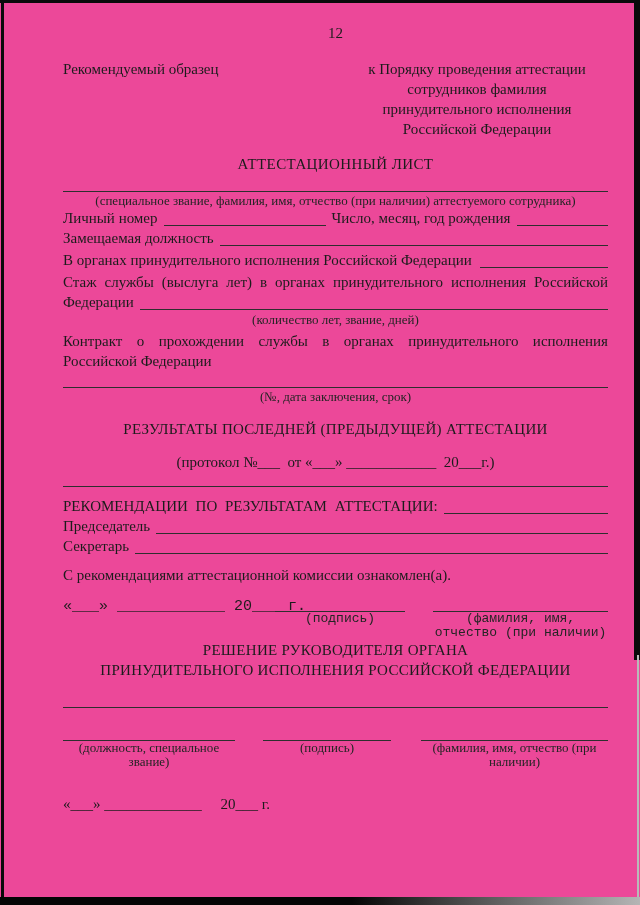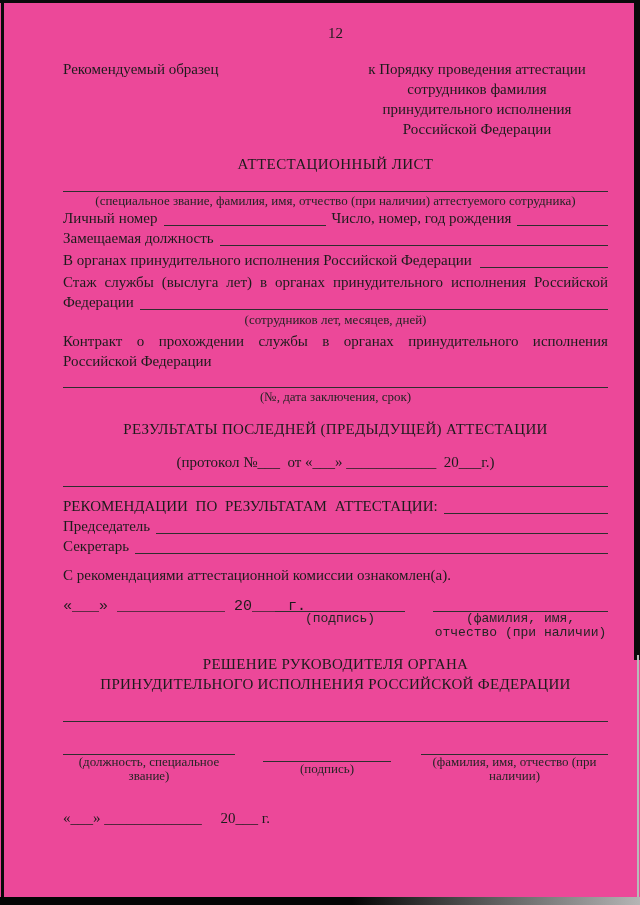--- a/index.html
+++ b/index.html
@@ -53,40 +53,40 @@
     </div>
 
     <div class="fs center" style="margin-top:15px;letter-spacing:0.4px;">АТТЕСТАЦИОННЫЙ ЛИСТ</div>
 
     <div class="rule" style="margin-top:17px;"></div>
     <div class="cap" style="margin-top:2px;">(специальное звание, фамилия, имя, отчество (при наличии) аттестуемого сотрудника)</div>
 
     <div class="row fs" style="text-align:center;">
       <span>Личный номер</span>
       <span class="fillw" style="width:162px;margin:0 6px 2px 6px;"></span>
-      <span>Число, номер, год рождения</span>
+      <span>Число, месяц, год рождения</span>
       <span class="fill" style="margin:0 0 2px 6px;"></span>
     </div>
 
     <div class="row fs" style="margin-top:0;">
       <span>Замещаемая должность</span>
       <span class="fill" style="margin:0 0 2px 6px;"></span>
     </div>
 
     <div class="row fs" style="margin-top:2px;">
       <span>В органах принудительного исполнения Российской Федерации</span>
       <span class="fill" style="margin:0 0 2px 8px;"></span>
     </div>
 
     <div class="fs just" style="margin-top:2px;">Стаж службы (выслуга лет) в органах принудительного исполнения Российской</div>
     <div class="row fs">
       <span>Федерации</span>
       <span class="fill" style="margin:0 0 2px 6px;"></span>
     </div>
-    <div class="cap" style="margin-top:1px;">(сотрудников лет, месяцев, дней)</div>
+    <div class="cap" style="margin-top:1px;">(количество лет, звание, дней)</div>
 
     <div class="fs just" style="margin-top:4px;">Контракт о прохождении службы в органах принудительного исполнения</div>
     <div class="fs">Российской Федерации</div>
 
     <div class="rule" style="margin-top:16px;"></div>
     <div class="cap" style="margin-top:2px;">(№, дата заключения, срок)</div>
 
     <div class="fs center" style="margin-top:15px;letter-spacing:0.3px;font-family:Liberation Serif, serif;">РЕЗУЛЬТАТЫ ПОСЛЕДНЕЙ (ПРЕДЫДУЩЕЙ) АТТЕСТАЦИИ</div>
     <div class="fs center pre" style="margin-top:13px;">(протокол №___  от «___» ____________  20___г.)</div>
 
@@ -115,26 +115,26 @@
       <div class="sig-col" style="width:130px;margin-left:24px;">
         <div class="sig-line"></div>
         <div class="cap">(подпись)</div>
       </div>
       <div class="sig-col" style="flex:1;margin-left:28px;">
         <div class="sig-line"></div>
         <div class="cap">(фамилия, имя, отчество (при наличии)</div>
       </div>
     </div>
 
-    <div class="fs center" style="margin-top:14px;letter-spacing:0.3px;">РЕШЕНИЕ РУКОВОДИТЕЛЯ ОРГАНА</div>
+    <div class="fs center" style="letter-spacing:0.3px;">РЕШЕНИЕ РУКОВОДИТЕЛЯ ОРГАНА</div>
     <div class="fs center" style="letter-spacing:0.3px;">ПРИНУДИТЕЛЬНОГО ИСПОЛНЕНИЯ РОССИЙСКОЙ ФЕДЕРАЦИИ</div>
 
     <div class="rule" style="margin-top:27px;"></div>
 
-    <div style="display:flex;margin-top:18px;align-items:center;">
+    <div style="display:flex;margin-top:18px;align-items:flex-start;">
       <div class="sig-col" style="width:172px;">
         <div class="sig-line"></div>
         <div class="cap">(должность, специальное звание)</div>
       </div>
       <div class="sig-col" style="width:128px;margin-left:28px;">
         <div class="sig-line"></div>
         <div class="cap">(подпись)</div>
       </div>
       <div class="sig-col" style="flex:1;margin-left:30px;">
         <div class="sig-line"></div>

